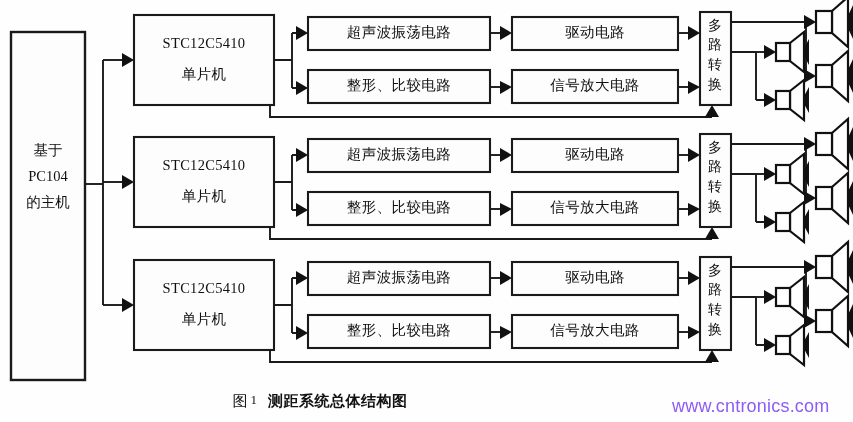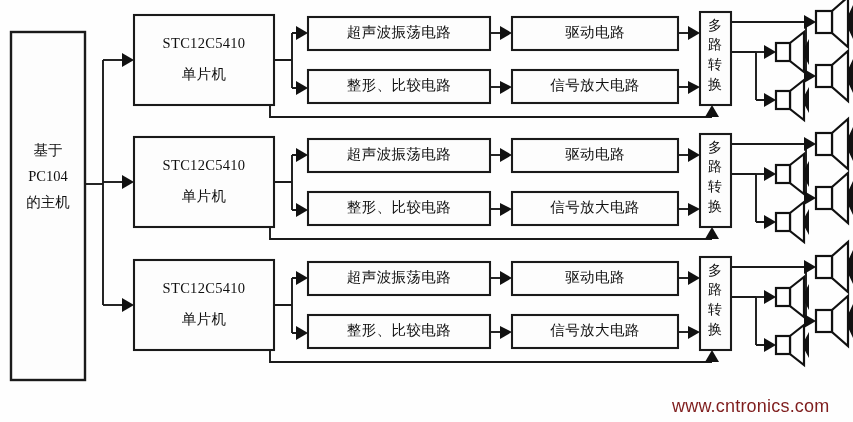--- a/index.html
+++ b/index.html
@@ -105,21 +105,21 @@
     margin-left: 6px;
     font-weight: 600;
     letter-spacing: 0.5px;
   }
   .watermark {
     position: absolute;
     left: 672px;
     top: 396px;
     font-family: "Liberation Sans", "DejaVu Sans", sans-serif;
     font-size: 18px;
-    color: #7f1d1d;
+    color: #8b5cf6;
     letter-spacing: 0.2px;
     white-space: nowrap;
     user-select: none;
   }
 </style>
 </head>
 <body>
 
 <div id="diagram-root">
 
@@ -381,16 +381,19 @@
       <g transform="translate(816,267)">
           <use href="#spk-large"></use>
         </g>
       <g transform="translate(816,321)">
           <use href="#spk-large"></use>
         </g>
     </g>
 
   </svg>
 
+  <div class="caption">
+    <span>图</span><span class="fig-no">1</span><span class="fig-title">测距系统总体结构图</span>
+  </div>
 
   <div class="watermark">www.cntronics.com</div>
 
 </div>
 
 </body></html>

